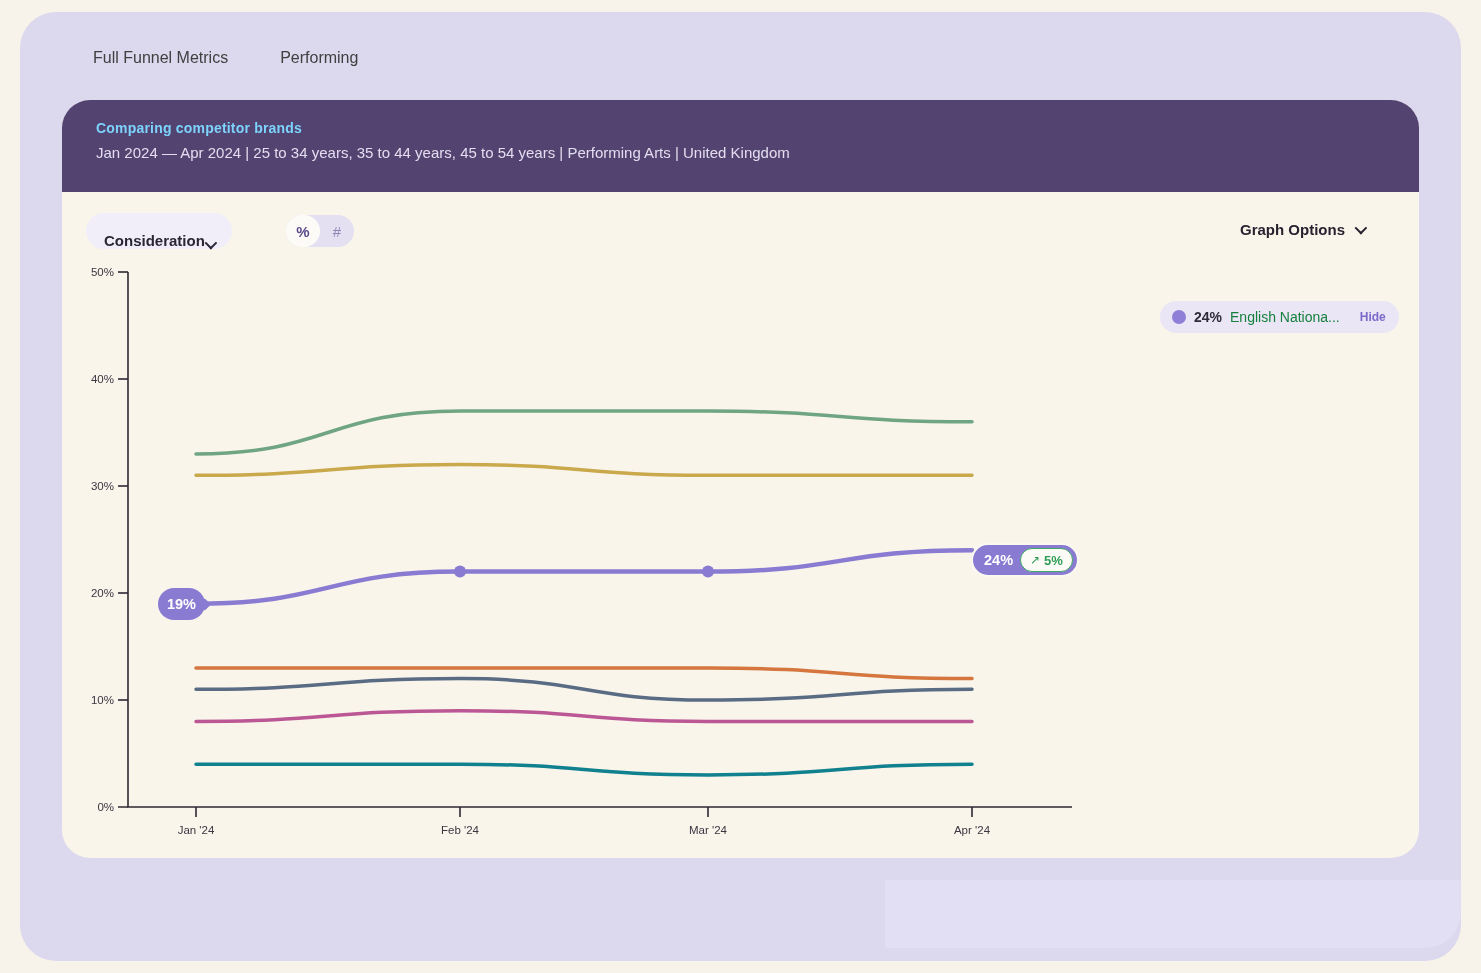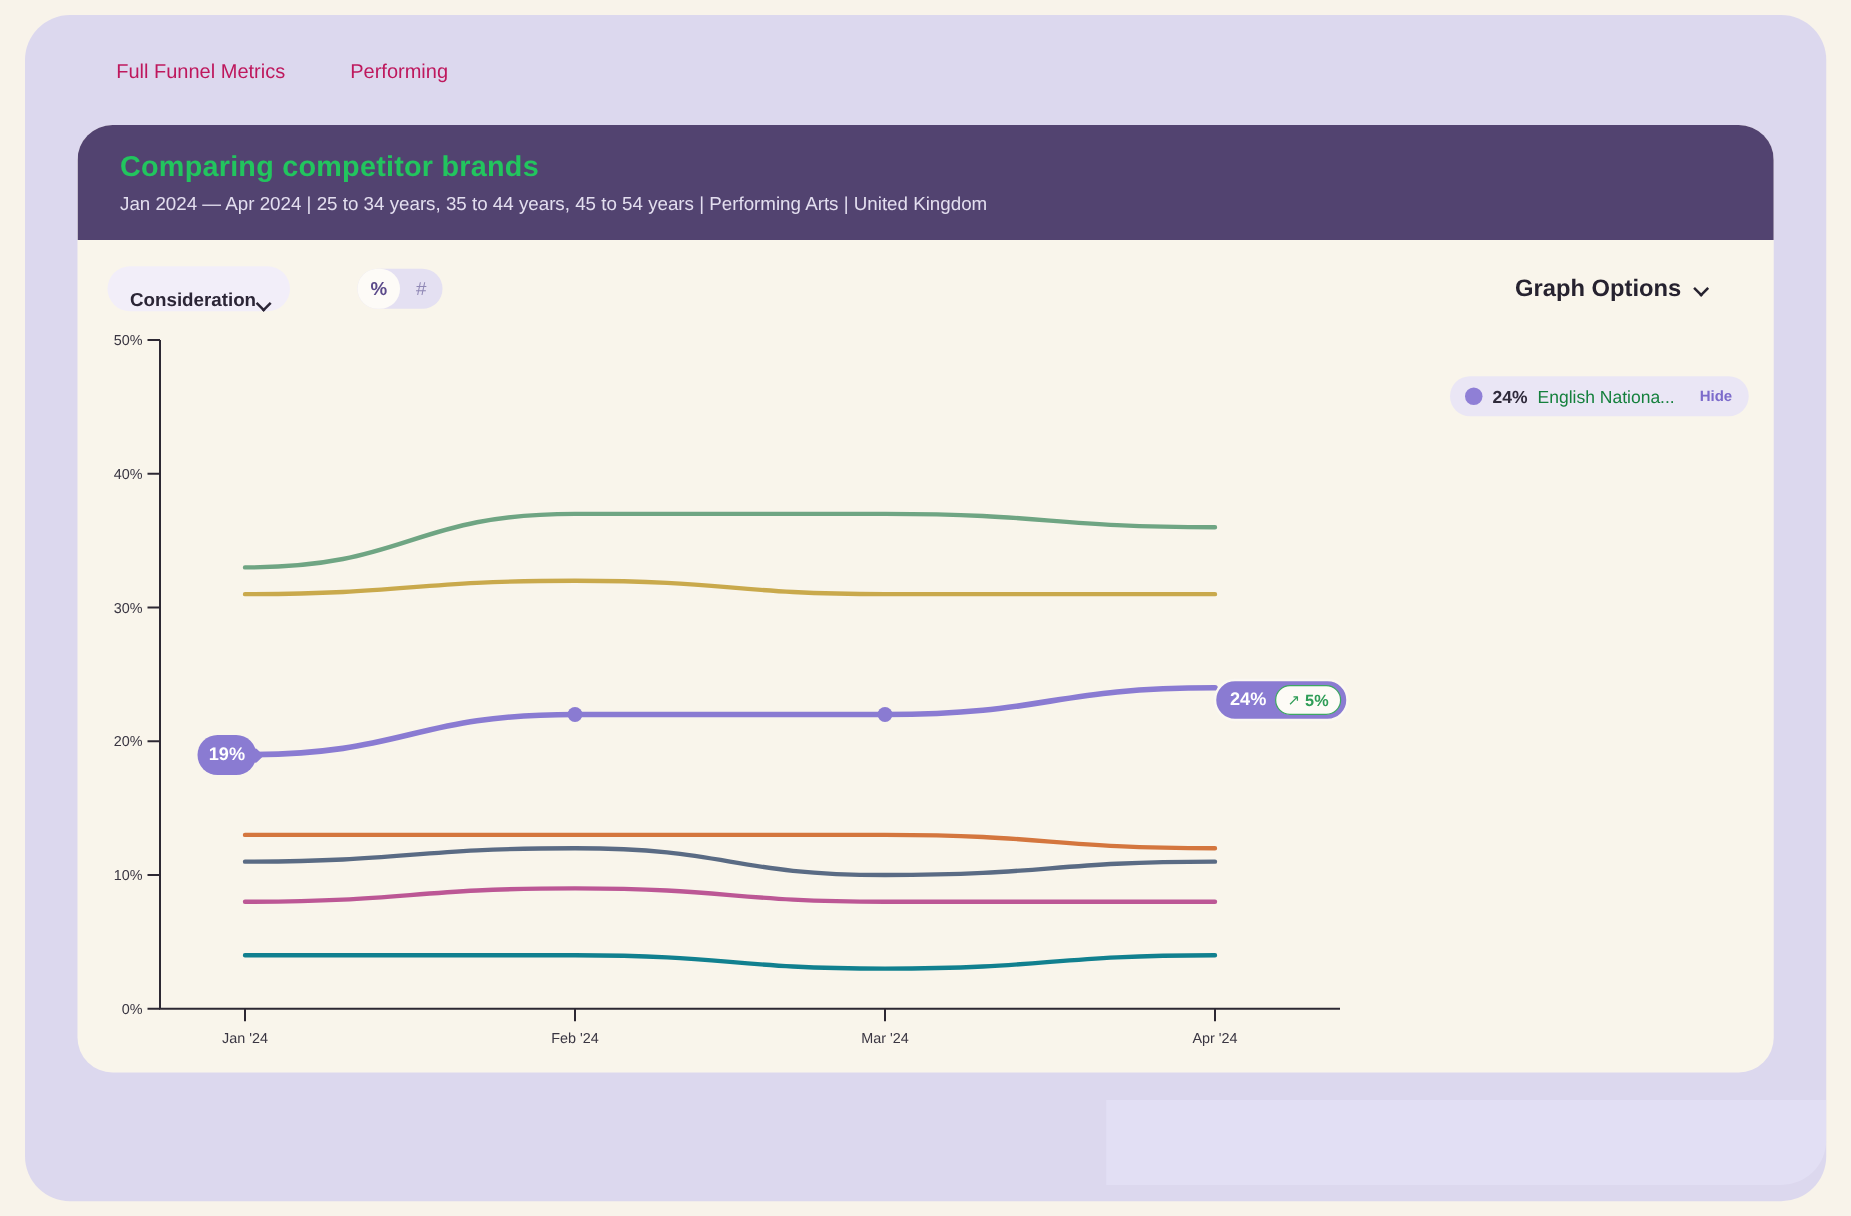--- a/index.html
+++ b/index.html
@@ -17,35 +17,35 @@
   .bottom-patch {
     position:absolute; left:865px; top:868px; right:0; height:68px;
     background:#E2DFF4; border-radius:0 0 36px 0;
   }
   
   .tabs {
     position:absolute; left:55px; top:26px; height:40px;
     display:flex; align-items:center; gap:16px;
   }
   .tab {
-    font-size:16px; color:#be185d; padding:9px 18px; border-radius:20px;
+    font-size:16px; color:#404040; padding:9px 18px; border-radius:20px;
     cursor:pointer; white-space:nowrap;
   }
   .tab.active {
     background:#CFC7E8; color:#443A68; font-weight:700; padding:9px 21px;
   }
   
   .card {
     position:absolute; left:42px; top:88px; width:1357px; height:758px;
     border-radius:28px; overflow:hidden; background:#F9F5EB;
   }
   .card-header {
     height:92px; background:#524370; padding:20px 34px 0 34px;
   }
-  .card-title { color:#22c55e; font-size:23px; font-weight:700; letter-spacing:.2px; }
+  .card-title { color:#7dd3fc; font-size:14px; font-weight:700; letter-spacing:.2px; }
   .card-subtitle { color:#E3DEEF; font-size:15px; margin-top:8px; }
   
   .pill-dropdown {
     position:absolute; left:24px; top:113px; height:36px;
     background:#F2EEF9; border-radius:19px; display:flex; align-items:flex-end;
     gap:0; padding:0 18px; cursor:pointer;
   }
   .pill-dropdown span.lbl { font-size:15px; font-weight:700; color:#2B2536; }
   .chev {
     width:9px; height:9px; border-right:2px solid #2B2536; border-bottom:2px solid #2B2536;
@@ -57,21 +57,21 @@
   }
   .unit-seg {
     flex:1; height:32px; display:flex; align-items:center; justify-content:center;
     font-size:15px; color:#8F87B5; cursor:pointer; border-radius:16px;
   }
   .unit-seg.selected { background:#FDFBF7; color:#5B4A8A; font-weight:700; }
   .graph-options {
     position:absolute; right:55px; top:121px; display:flex; align-items:center; gap:10px;
     cursor:pointer;
   }
-  .graph-options span.lbl { font-size:19px; font-weight:700; color:#26222F;margin-left:28px; }
+  .graph-options span.lbl { font-size:15px; font-weight:700; color:#26222F;margin-left:28px; }
   .graph-options .chev { border-color:#26222F; }
   
   .chart-layer { position:absolute; left:0; top:0; width:1357px; height:758px; pointer-events:none; }
   
   .start-pill {
     position:absolute; left:96px; top:488px; height:32px; min-width:47px;
     background:#8A7BD2; color:#fff; border-radius:16px;
     display:flex; align-items:center; justify-content:center;
     font-size:14.5px; font-weight:700;
   }

